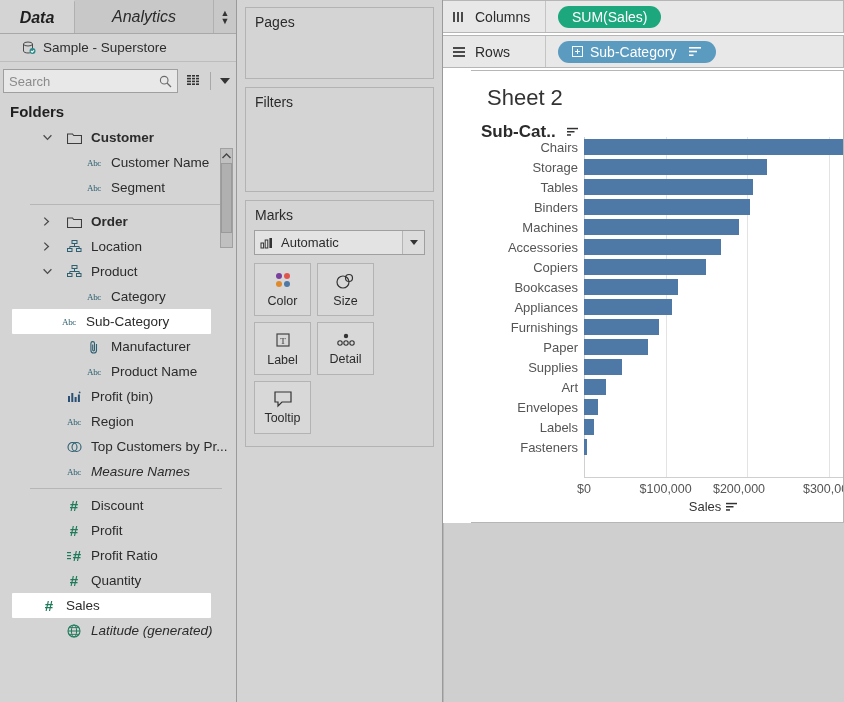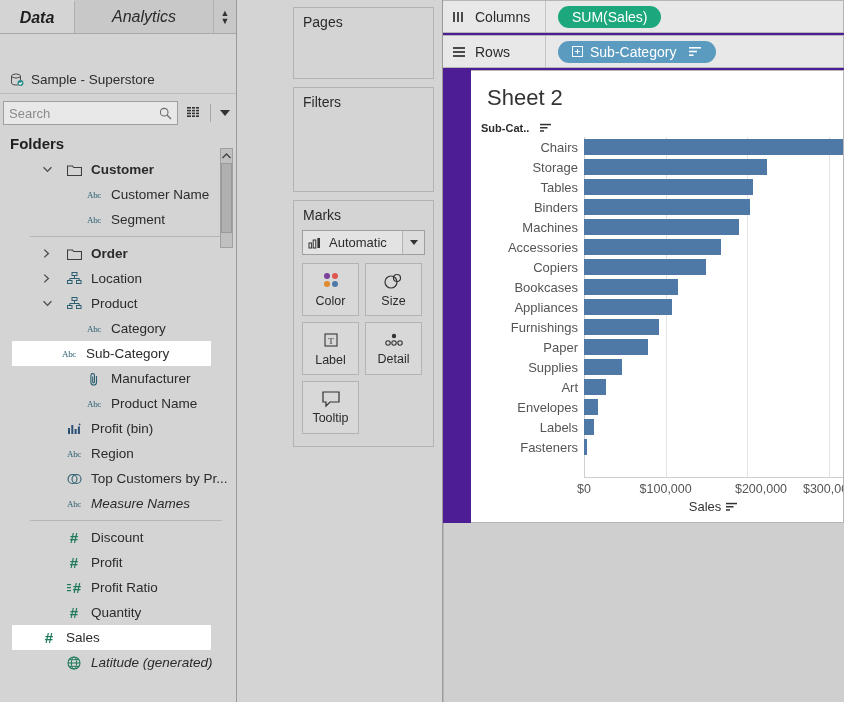--- a/index.html
+++ b/index.html
@@ -38,21 +38,21 @@
   .tab.analytics {
     flex:1; background:#c8c8c8; color:#2a2a2a; font-weight:normal;
     border-right:1px solid #b0b0b0;
   }
   .tab-spinner {
     width:22px; background:#c8c8c8; display:flex; align-items:center; justify-content:center;
     font-size:9px; line-height:8px; color:#333;
   }
   .ds-row {
     height:28px; display:flex; align-items:center; gap:7px;
-    padding-left:10px; border-bottom:1px solid #bdbdbd;margin-top:32px;
+    padding-left:22px; border-bottom:1px solid #bdbdbd;
   }
   .ds-row .label { font-size:13.5px; color:#2d2d2d; }
   .search-row { height:38px; display:flex; align-items:center; padding:0 3px; gap:6px; }
   .search-box {
     flex:1; height:24px; background:#e8e8e8; border:1px solid #9f9f9f;
     display:flex; align-items:center; padding:0 5px; position:relative;
   }
   .search-box .ph { color:#8b8b8b; font-size:13px; flex:1; }
   .ico-btn { width:20px; height:20px; display:flex; align-items:center; justify-content:center; }
   .divider-v { width:1px; height:18px; background:#a8a8a8; }
@@ -79,21 +79,21 @@
   .vscroll {
     position:absolute; right:3px; top:148px; width:13px; height:100px;
     background:#c0c0c0; border:1px solid #a0a0a0;
   }
   .vscroll .thumb { position:absolute; left:0; right:0; top:14px; height:70px; background:#b0b0b0; border:1px solid #9a9a9a; }
   .vscroll .up { position:absolute; top:0; left:0; right:0; height:13px; display:flex; align-items:center; justify-content:center; }
 
   
   .cards { width:206px; height:702px; background:#d4d4d4; border-right:1px solid #9a9a9a;
            padding:7px 8px 0 8px; display:flex; flex-direction:column; gap:8px; }
-  .card { border:1px solid #b3b3b3; background:#d4d4d4;margin-left:48px; }
+  .card { border:1px solid #b3b3b3; background:#d4d4d4; }
   .card-title { font-size:14px; color:#2b2b2b; padding:6px 0 0 9px; }
   .card.pages { height:72px; }
   .card.filters { height:105px; }
   .card.marks { flex:0 0 auto; padding-bottom:12px; }
 
   .mark-select {
     margin:7px 8px 0 8px; height:25px; background:#e3e3e3; border:1px solid #9f9f9f;
     display:flex; align-items:center; position:relative;
   }
   .mark-select .mi { width:26px; display:flex; align-items:center; justify-content:center; }
@@ -101,21 +101,21 @@
   .mark-select .mdd { width:22px; height:100%; border-left:1px solid #b5b5b5; background:#dcdcdc;
                       display:flex; align-items:center; justify-content:center; }
   .mark-grid { display:flex; flex-wrap:wrap; gap:6px; margin:8px 8px 0 8px; }
   .mark-btn {
     width:57px; height:53px; border:1px solid #b3b3b3; background:#d8d8d8;
     display:flex; flex-direction:column; align-items:center; justify-content:center; gap:3px;
   }
   .mark-btn .mlabel { font-size:12.5px; color:#2b2b2b; }
 
   
-  .right { flex:1; height:702px; background:#4c1d95; display:flex; flex-direction:column; }
+  .right { flex:1; height:702px; background:#ffffff; display:flex; flex-direction:column; }
   .shelf {
     height:33px; background:#e8e8e8; border:1px solid #b6b6b6; border-left:none;
     display:flex; align-items:center; margin-bottom:2px;
   }
   .shelf .sh-ic { width:32px; display:flex; align-items:center; justify-content:center; }
   .shelf .sh-label { width:70px; font-size:14px; color:#2b2b2b; }
   .shelf .sh-sep { width:1px; align-self:stretch; background:#c4c4c4; margin-right:12px; }
   .pill {
     height:22px; border-radius:11px; display:inline-flex; align-items:center;
     padding:0 14px; color:#ffffff; font-size:14px; gap:7px;
@@ -123,21 +123,21 @@
   .pill.green { background:#1CA87C; }
   .pill.blue  { background:#5B9BC0; }
   .pill .pbox { font-size:11px; opacity:.95; }
   .pill .sorticon { margin-left:6px; }
 
   .viz {
     flex:0 0 auto; height:453px; background:#ffffff;
     border:1px solid #b6b6b6; border-left:none; position:relative; overflow:hidden;margin-left:28px;
   }
   .sheet-title { font-size:22px; color:#333; padding:14px 0 0 16px; font-weight:normal; }
-  .rowhdr-title { position:absolute; left:10px; top:51px; font-size:11px; font-weight:bold; color:#2b2b2b;
+  .rowhdr-title { position:absolute; left:10px; top:51px; font-size:17px; font-weight:bold; color:#2b2b2b;
                   display:flex; align-items:center; gap:11px; }
 
   .plot { position:absolute; left:0; top:66px; right:0; bottom:0; }
   .bar-row { height:20px; display:flex; align-items:center; }
   .bar-label {
     width:113px; text-align:right; padding-right:6px;
     font-size:13px; color:#555555; white-space:nowrap;
   }
   .bar-track { position:relative; flex:1; height:20px; }
   .bar { position:absolute; left:0; top:2px; height:16px; background:#4E79A7; }
@@ -696,21 +696,21 @@
                 <g fill="#333">
                     <rect x="0" y="0.8" width="11" height="1.5"></rect>
                     <rect x="0" y="4" width="7.5" height="1.5"></rect>
                     <rect x="0" y="7.2" width="4" height="1.5"></rect>
                   </g>
               </svg>
             </span>
           </div>
         <div class="tick" style="left: 0px;">$0</div>
             <div class="tick" style="left: 81.6667px;">$100,000</div>
-            <div class="tick" style="left: 177px;">$200,000</div>
+            <div class="tick" style="left: 155px;">$200,000</div>
             <div class="tick" style="left: 245px;">$300,000</div>
           </div>
       </div>
     </div>
 
     <div class="bottom-fill"></div>
   </div>
 </div>
 
 </body></html>

